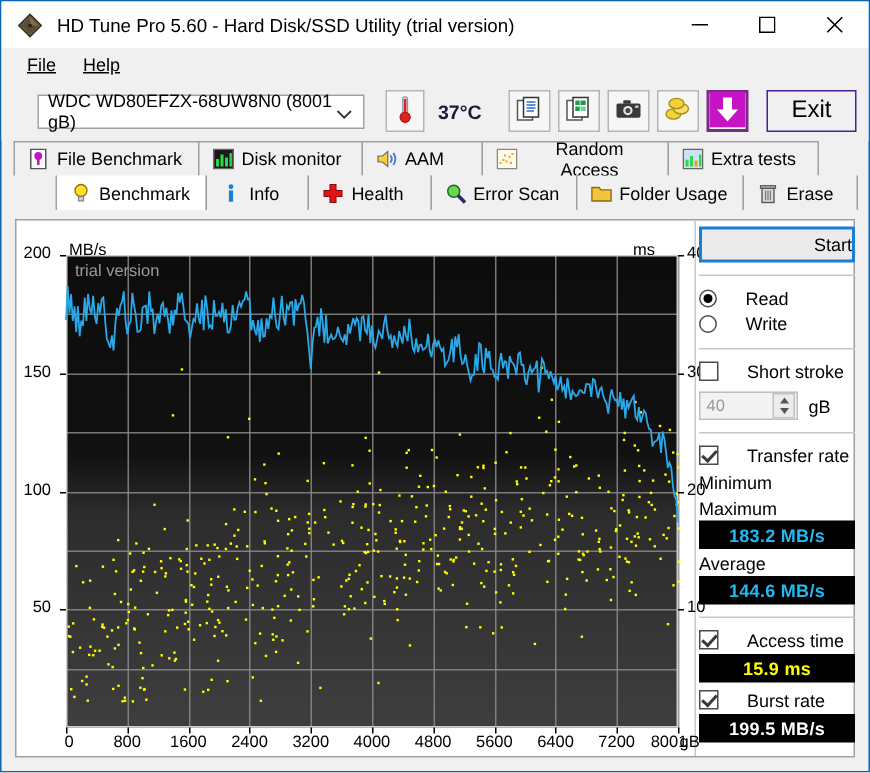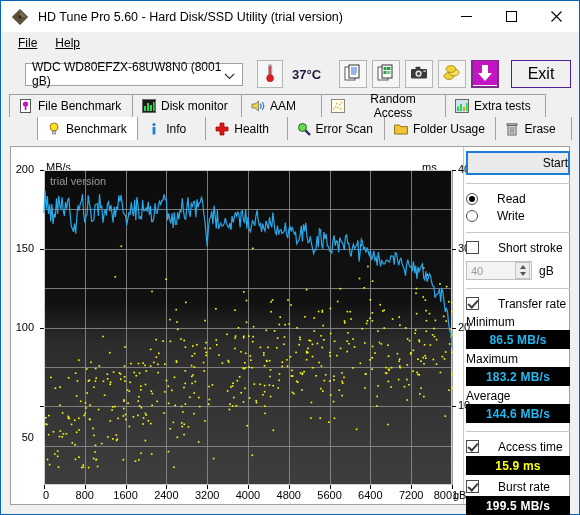--- a/index.html
+++ b/index.html
@@ -956,21 +956,21 @@
         <line x1="206.5" y1="484" x2="206.5" y2="488" stroke="#000" stroke-width="1"></line>
         <line x1="247.5" y1="484" x2="247.5" y2="488" stroke="#000" stroke-width="1"></line>
         <line x1="288.5" y1="484" x2="288.5" y2="488" stroke="#000" stroke-width="1"></line>
         <line x1="329.5" y1="484" x2="329.5" y2="488" stroke="#000" stroke-width="1"></line>
         <line x1="369.5" y1="484" x2="369.5" y2="488" stroke="#000" stroke-width="1"></line>
         <line x1="410.5" y1="484" x2="410.5" y2="488" stroke="#000" stroke-width="1"></line>
         <line x1="451.5" y1="484" x2="451.5" y2="488" stroke="#000" stroke-width="1"></line>
       </svg>
     <div class="trialtag">trial version</div>
     <div id="ytick-host">
-        <div class="ytick" style="left: 7px; top: 398.25px; margin-top: 32px;">50</div>
+        <div class="ytick" style="left: 7px; top: 398.25px;">50</div>
         <div class="ytick" style="left: 7px; top: 319.5px;">100</div>
         <div class="ytick" style="left: 7px; top: 240.75px;">150</div>
         <div class="ytick" style="left: 7px; top: 162px;">200</div>
       </div>
     <div id="y2tick-host">
         <div class="y2tick" style="left: 457px; top: 398.25px;">10</div>
         <div class="y2tick" style="left: 457px; top: 319.5px;">20</div>
         <div class="y2tick" style="left: 457px; top: 240.75px;">30</div>
         <div class="y2tick" style="left: 457px; top: 162px;">40</div>
       </div>
@@ -1026,23 +1026,20 @@
     </div>
 
     <div class="hr"></div>
 
     <div class="optrow">
       <span class="cbx on"></span>
       <span>Transfer rate</span>
     </div>
 
     <div class="caption">Minimum</div>
-    <div class="valbox">
-      <span class="v-cyan">86.5 MB/s</span>
-    </div>
 
     <div class="caption">Maximum</div>
     <div class="valbox">
       <span class="v-cyan">183.2 MB/s</span>
     </div>
 
     <div class="caption">Average</div>
     <div class="valbox">
       <span class="v-cyan">144.6 MB/s</span>
     </div>

